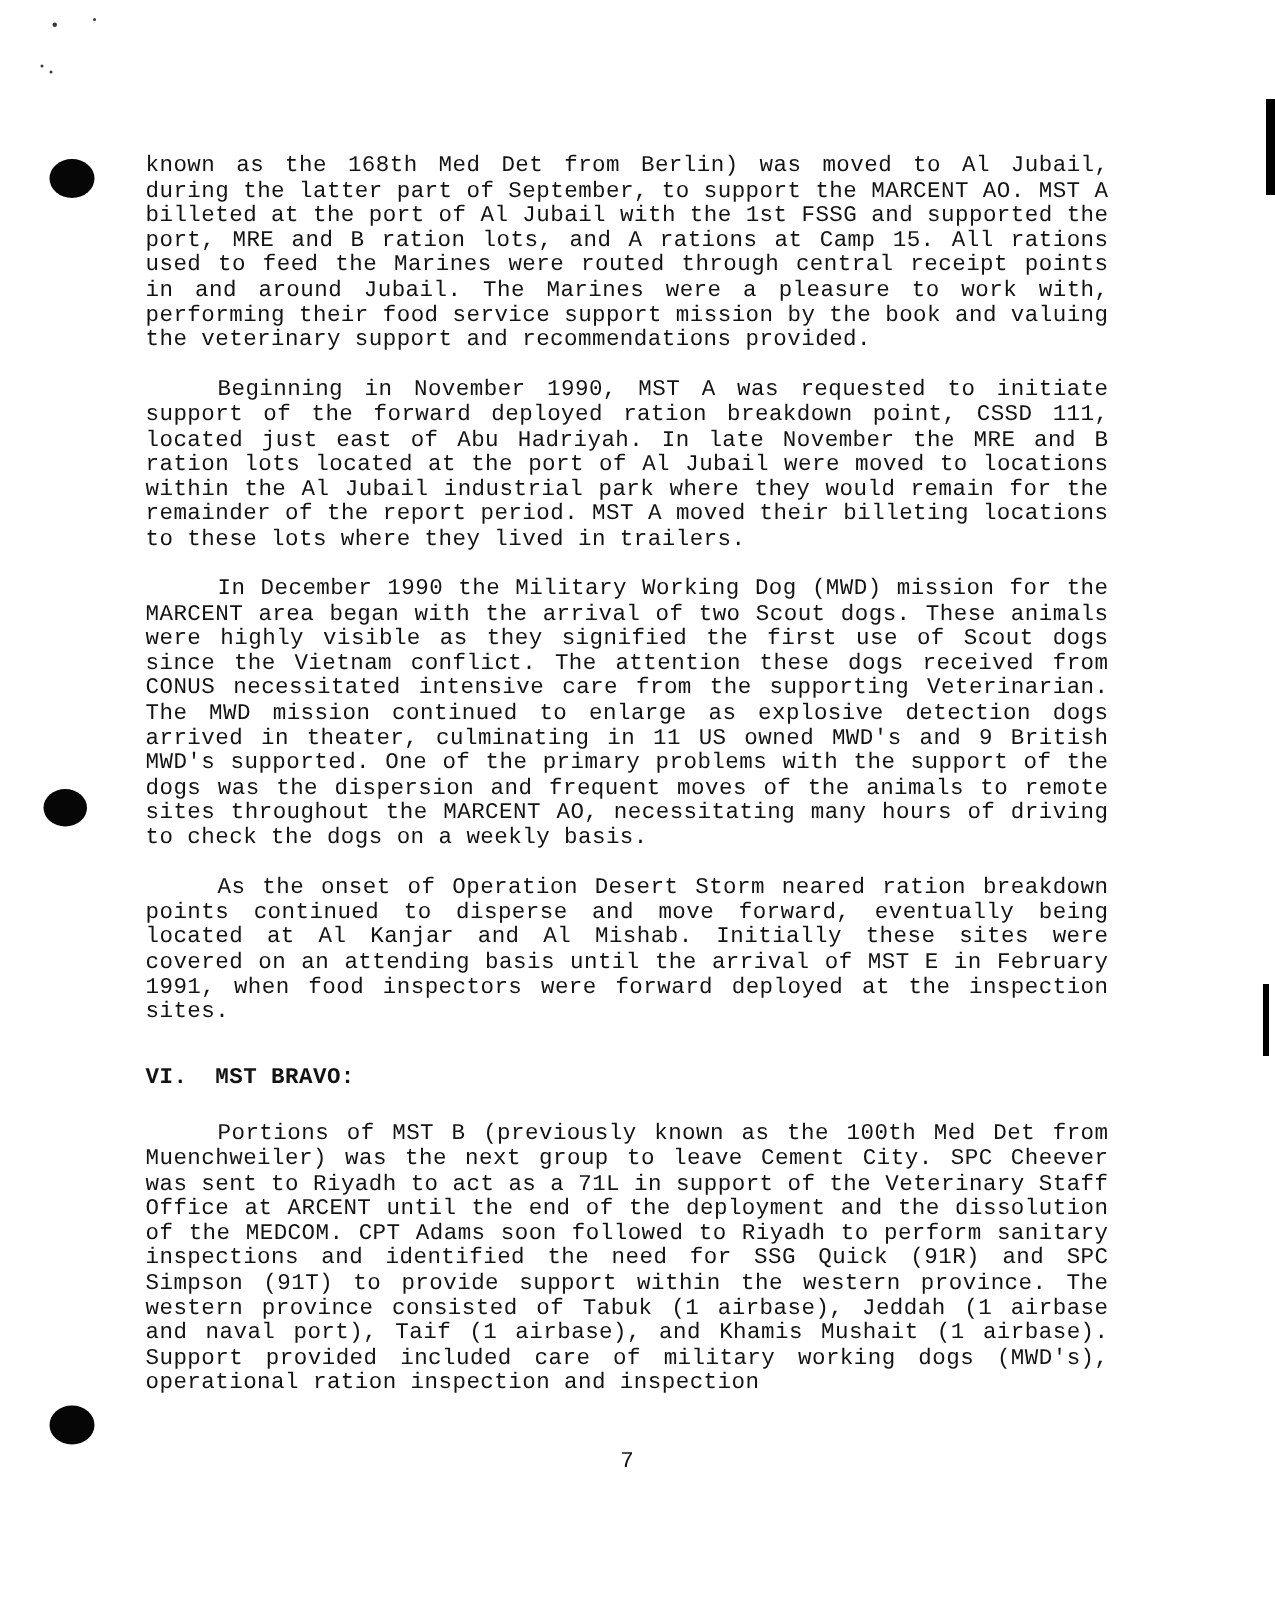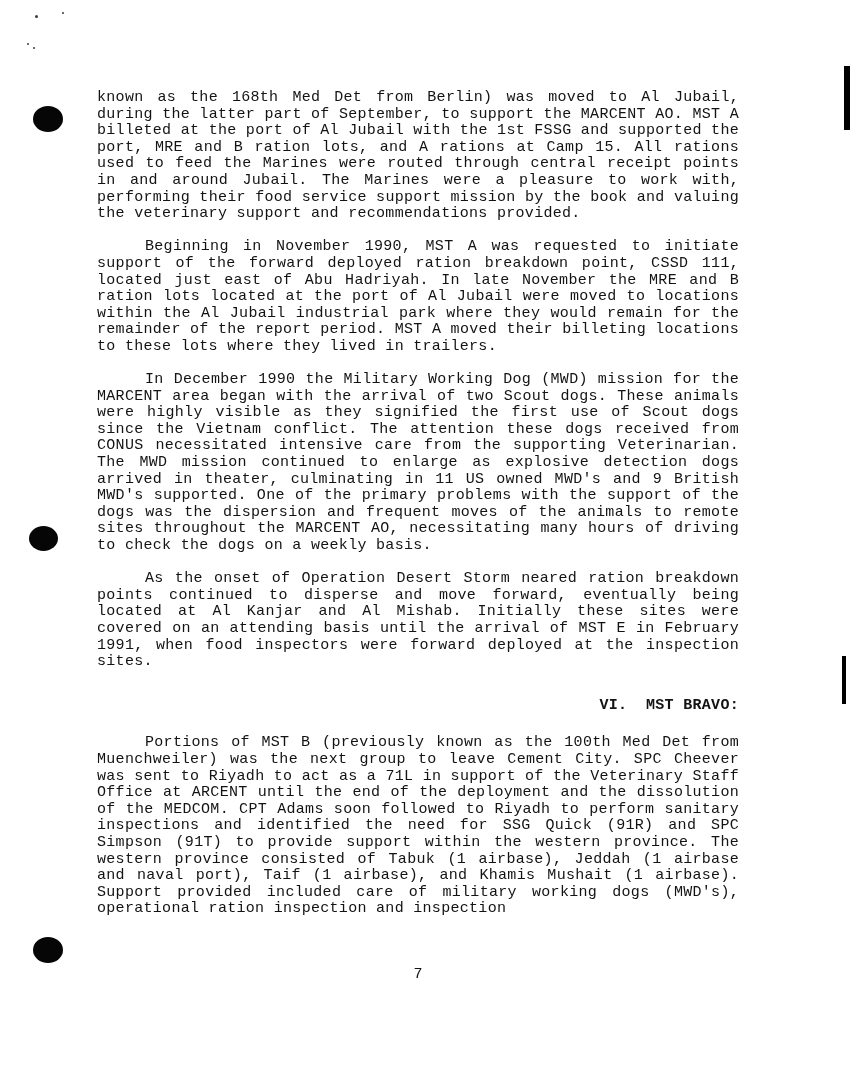--- a/index.html
+++ b/index.html
@@ -16,40 +16,40 @@
   }
   .page {
     position: absolute;
     inset: 0;
     background: #ffffff;
     overflow: hidden;
   }
   .text-block {
     position: absolute;
     left: 97px;
-    top: 90px;
+    top: 103px;
     width: 642px;
     font-size: 15px;
     line-height: 16.6px;
     text-align: justify;
     letter-spacing: 0.3px;
     font-family: Liberation Mono, monospace;
   }
   .para {
     margin: 0 0 16.6px 0;
   }
   .para.indent {
     text-indent: 48px;
   }
   .heading {
     font-size: 15px;
     font-weight: bold;
     margin: 27px 0 21px 0;
     white-space: pre;
-    text-align: right;
+    text-align: left;
   }
   .page-number {
     position: absolute;
     left: 97px;
     top: 966px;
     width: 642px;
     text-align: center;
     font-size: 15px;
   }
   .hole {

